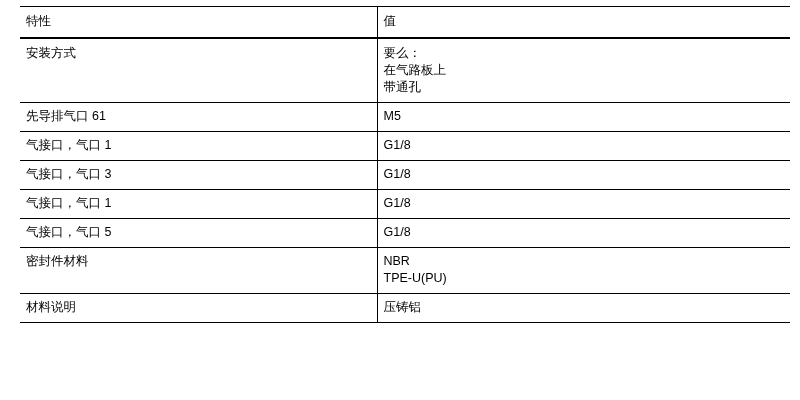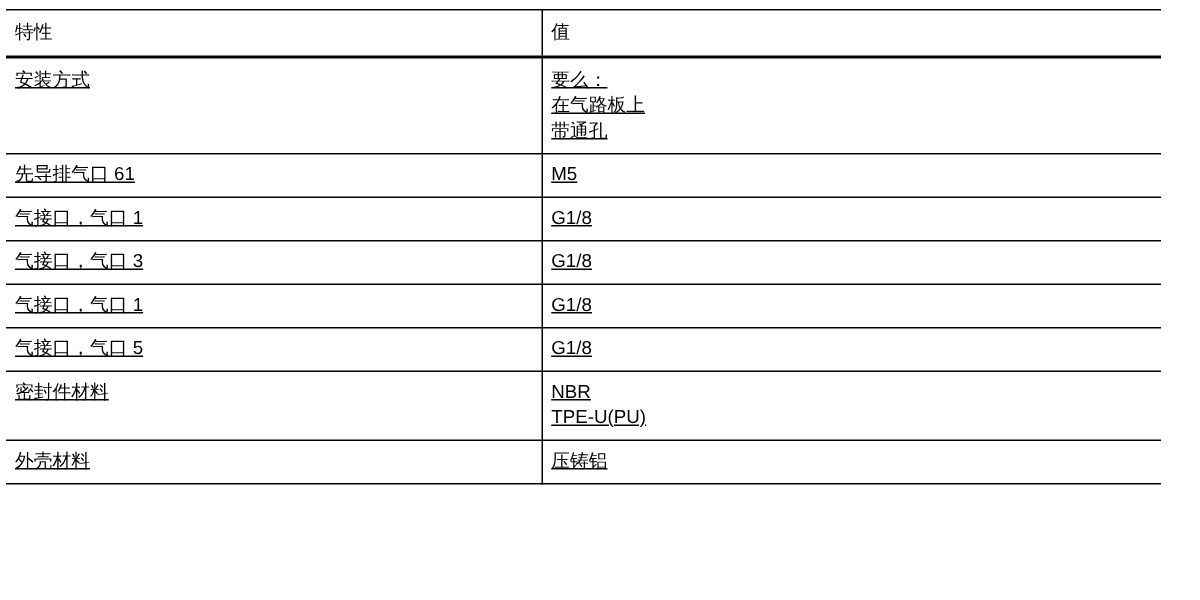--- a/index.html
+++ b/index.html
@@ -10,21 +10,21 @@
   body {
     width: 800px;
     height: 400px;
     font-family: "Liberation Sans", "DejaVu Sans", sans-serif;
     color: #000000;
     overflow: hidden;
   }
   .spec-table {
     border-collapse: collapse;
     width: 770px;
-    margin: 6px 0 0 4px;
+    margin: 6px 0 0 20px;
     table-layout: fixed;
   }
   .spec-table col.col-feature { width: 357px; }
   .spec-table col.col-value { width: 413px; }
 
   .spec-table th,
   .spec-table td {
     text-align: left;
     vertical-align: top;
     font-size: 12.5px;
@@ -45,21 +45,20 @@
     border-bottom: 2px solid #000000;
     padding-top: 6px;
     padding-bottom: 7px;
   }
   .spec-table tbody tr:first-child td {
     padding-top: 6px;
   }
   .cell-lines span {
     display: block;
     white-space: pre;
-    text-decoration: underline;
   }
 </style>
 </head>
 <body>
 
 <table class="spec-table">
   <colgroup>
     <col class="col-feature">
     <col class="col-value">
   </colgroup>
@@ -124,20 +123,20 @@
         <td class="c1 cell-lines">
           <span>密封件材料</span>
         </td>
         <td class="c2 cell-lines">
           <span>NBR</span>
           <span>TPE-U(PU)</span>
         </td>
       </tr>
       <tr>
         <td class="c1 cell-lines">
-          <span>外壳材料</span>
+          <span>材料说明</span>
         </td>
         <td class="c2 cell-lines">
           <span>压铸铝</span>
         </td>
       </tr>
     </tbody>
 </table>
 
 </body></html>

